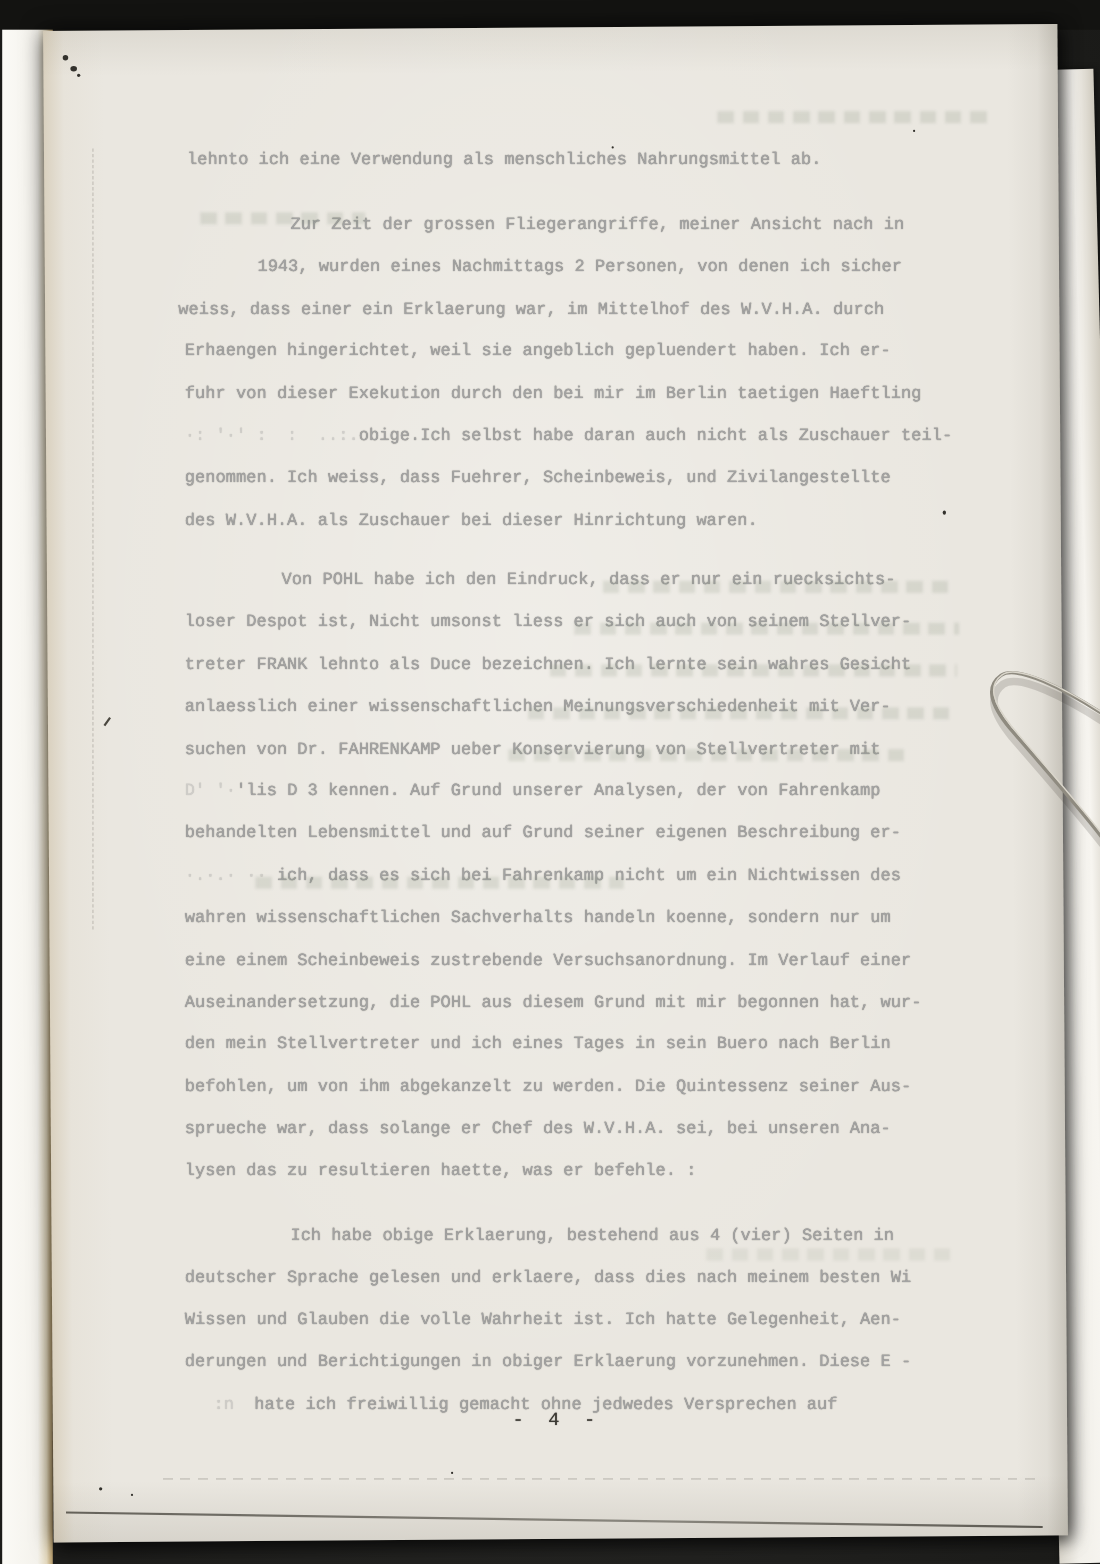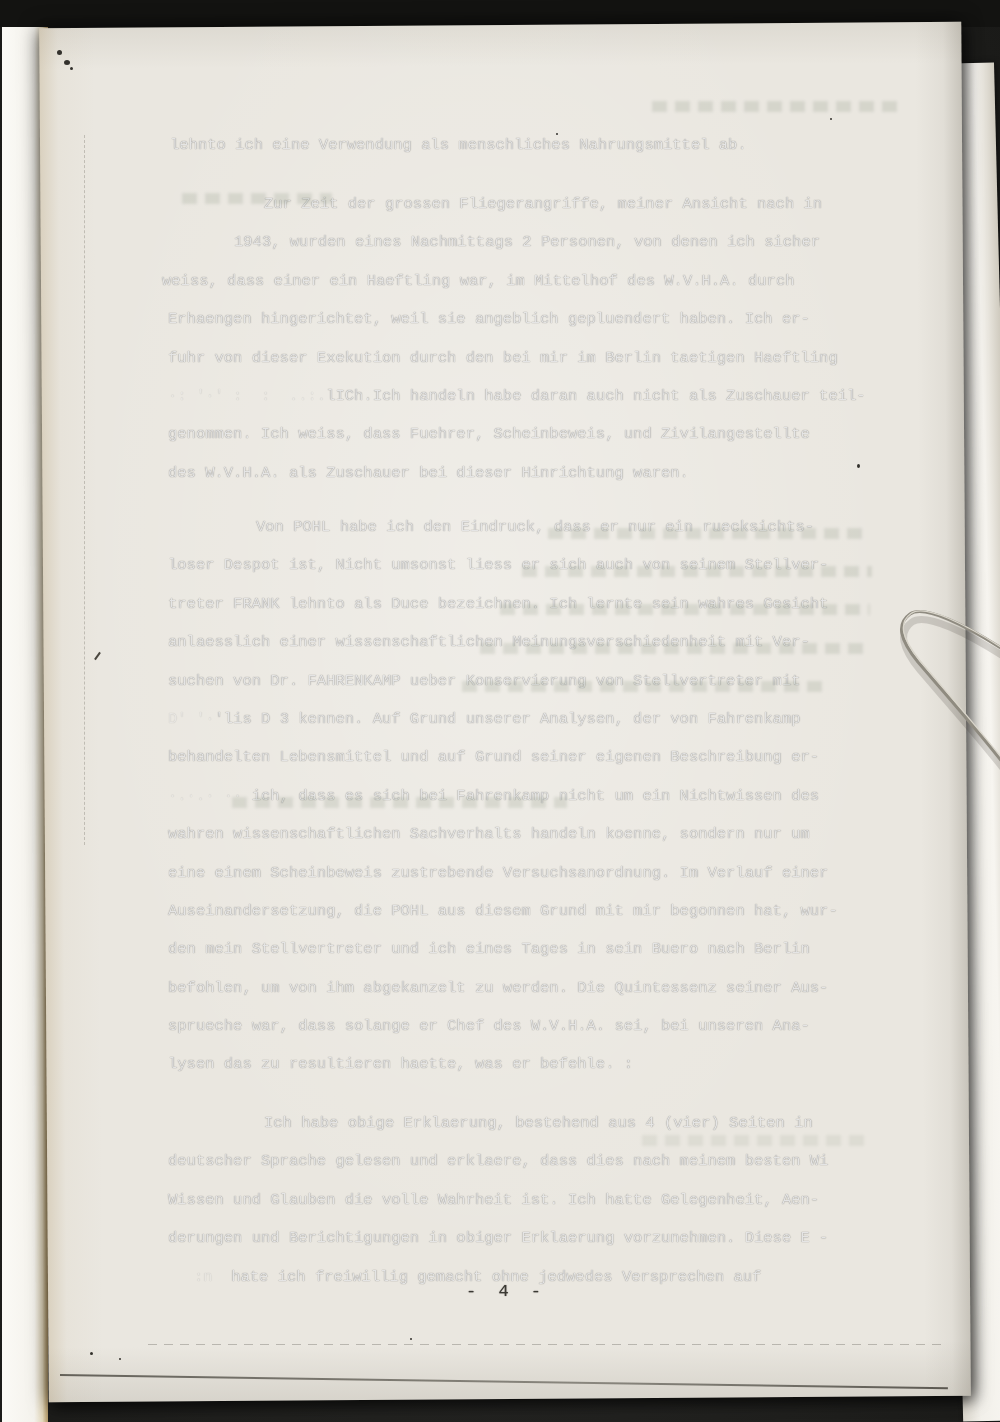--- a/index.html
+++ b/index.html
@@ -37,21 +37,21 @@
     box-shadow:0 0 20px rgba(0,0,0,.6), 4px 6px 14px rgba(0,0,0,.5);
   }
   
   .text-layer{position:absolute;inset:0;color:#3d3b35;}
   .doc-header{
     position:absolute;left:431px;top:74px;font-size:16px;letter-spacing:1.5px;
     color:#393731;text-shadow:0 0 1px rgba(55,53,47,.8);
   }
   .para{position:absolute;left:168px;width:700px;font-size:15.5px;}
   .line{
-    height:38.4px;line-height:38.4px;white-space:pre;color:#e5e5e5;
+    height:38.4px;line-height:38.4px;white-space:pre;color:#a3a3a3;
     text-shadow:0 0 1px rgba(62,60,54,.75);
   }
   .line .faded{opacity:.38;filter:blur(.4px);}
   .page-num{
     position:absolute;left:466px;top:1282px;font-size:17px;letter-spacing:6px;
     color:#3b3933;text-shadow:0 0 1px rgba(55,53,47,.8);
   }
   
   .fold-vert{
     position:absolute;left:84px;top:135px;height:710px;width:0;
@@ -92,24 +92,24 @@
   <div class="text-layer">
 
 
     <div id="paragraphs">
         <div class="para" style="top: 126px;">
           <div class="line" style="margin-left: 2px;"><span>lehnto ich eine Verwendung als menschliches Nahrungsmittel ab.</span></div>
         </div>
         <div class="para" style="top: 185px;">
           <div class="line" style="margin-left: 96px;"><span>Zur Zeit der grossen Fliegerangriffe, meiner Ansicht nach in</span></div>
           <div class="line" style="margin-left: 66px;"><span>1943, wurden eines Nachmittags 2 Personen, von denen ich sicher</span></div>
-          <div class="line" style="margin-left: -6px;"><span>weiss, dass einer ein Haeftling war, im Mittelhof des W.V.H.A. durch</span></div>
+          <div class="line" style="margin-left: -6px;"><span>weiss, dass einer ein Erklaerung war, im Mittelhof des W.V.H.A. durch</span></div>
           <div class="line" style="margin-left: 0px;"><span>Erhaengen hingerichtet, weil sie angeblich gepluendert haben. Ich er-</span></div>
           <div class="line" style="margin-left: 0px;"><span>fuhr von dieser Exekution durch den bei mir im Berlin taetigen Haeftling</span></div>
-          <div class="line" style="margin-left: 0px;"><span class="faded">·: '·' :  :  ..:.</span><span>lICh.Ich handeln habe daran auch nicht als Zuschauer teil-</span></div>
+          <div class="line" style="margin-left: 0px;"><span class="faded">·: '·' :  :  ..:.</span><span>obige.Ich selbst habe daran auch nicht als Zuschauer teil-</span></div>
           <div class="line" style="margin-left: 0px;"><span>genommen. Ich weiss, dass Fuehrer, Scheinbeweis, und Zivilangestellte</span></div>
           <div class="line" style="margin-left: 0px;"><span>des W.V.H.A. als Zuschauer bei dieser Hinrichtung waren.</span></div>
         </div>
         <div class="para" style="top: 508px;">
           <div class="line" style="margin-left: 88px;"><span>Von POHL habe ich den Eindruck, dass er nur ein ruecksichts-</span></div>
           <div class="line" style="margin-left: 0px;"><span>loser Despot ist, Nicht umsonst liess er sich auch von seinem Stellver-</span></div>
           <div class="line" style="margin-left: 0px;"><span>treter FRANK lehnto als Duce bezeichnen. Ich lernte sein wahres Gesicht</span></div>
           <div class="line" style="margin-left: 0px;"><span>anlaesslich einer wissenschaftlichen Meinungsverschiedenheit mit Ver-</span></div>
           <div class="line" style="margin-left: 0px;"><span>suchen von Dr. FAHRENKAMP ueber Konservierung von Stellvertreter mit</span></div>
           <div class="line" style="margin-left: 0px;"><span class="faded">D' '·</span><span>'lis D 3 kennen. Auf Grund unserer Analysen, der von Fahrenkamp</span></div>

